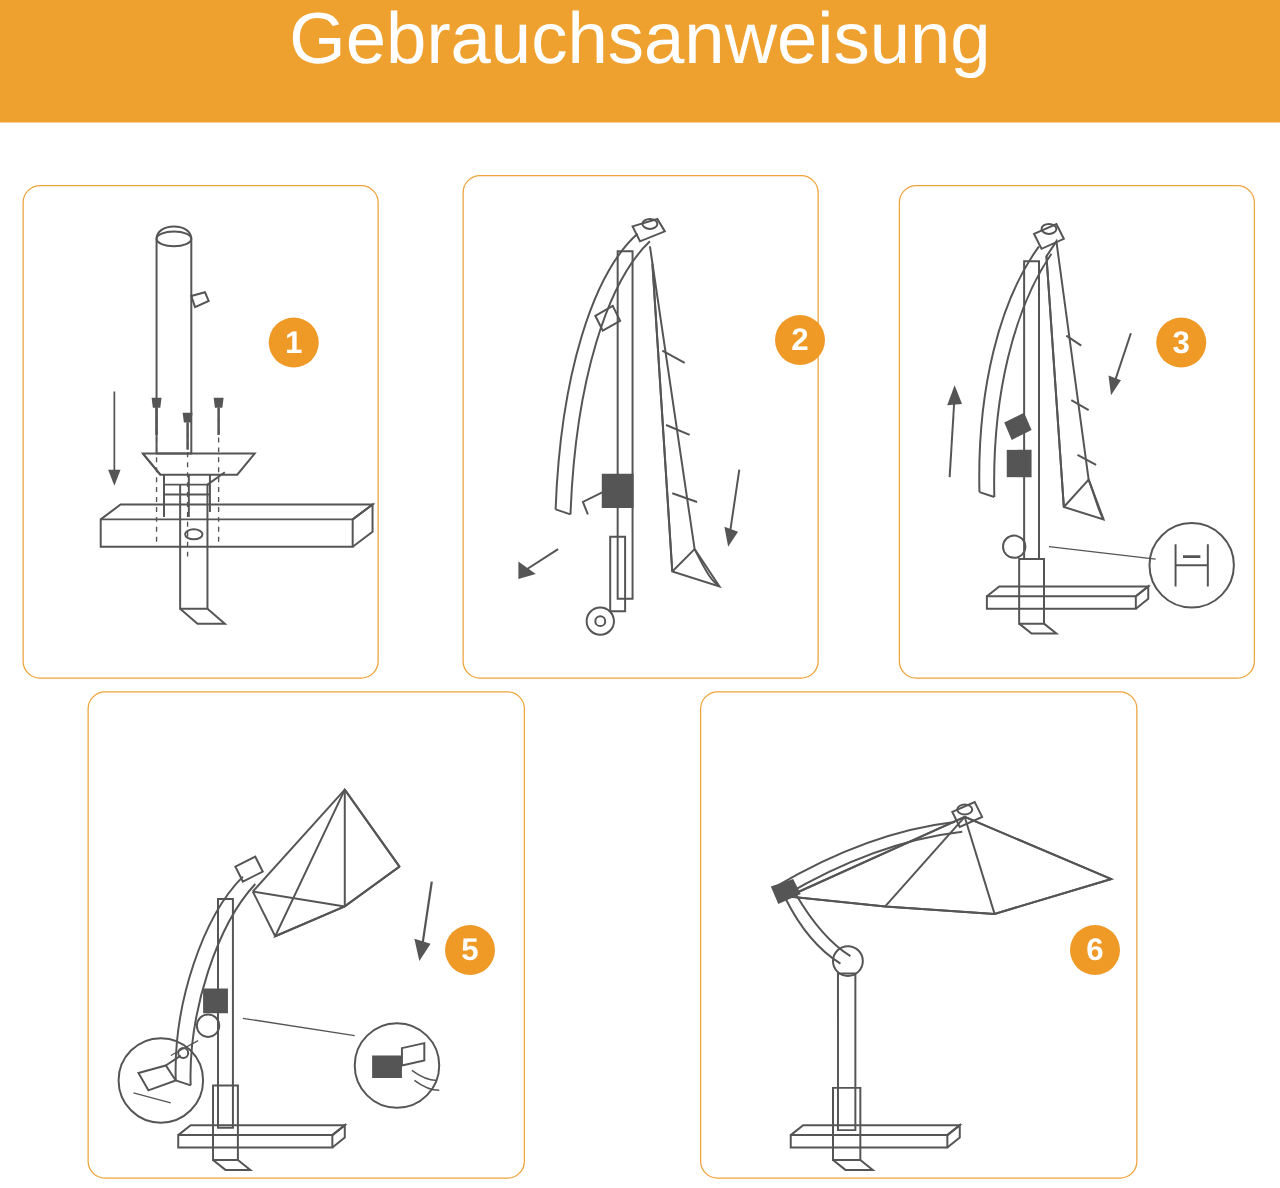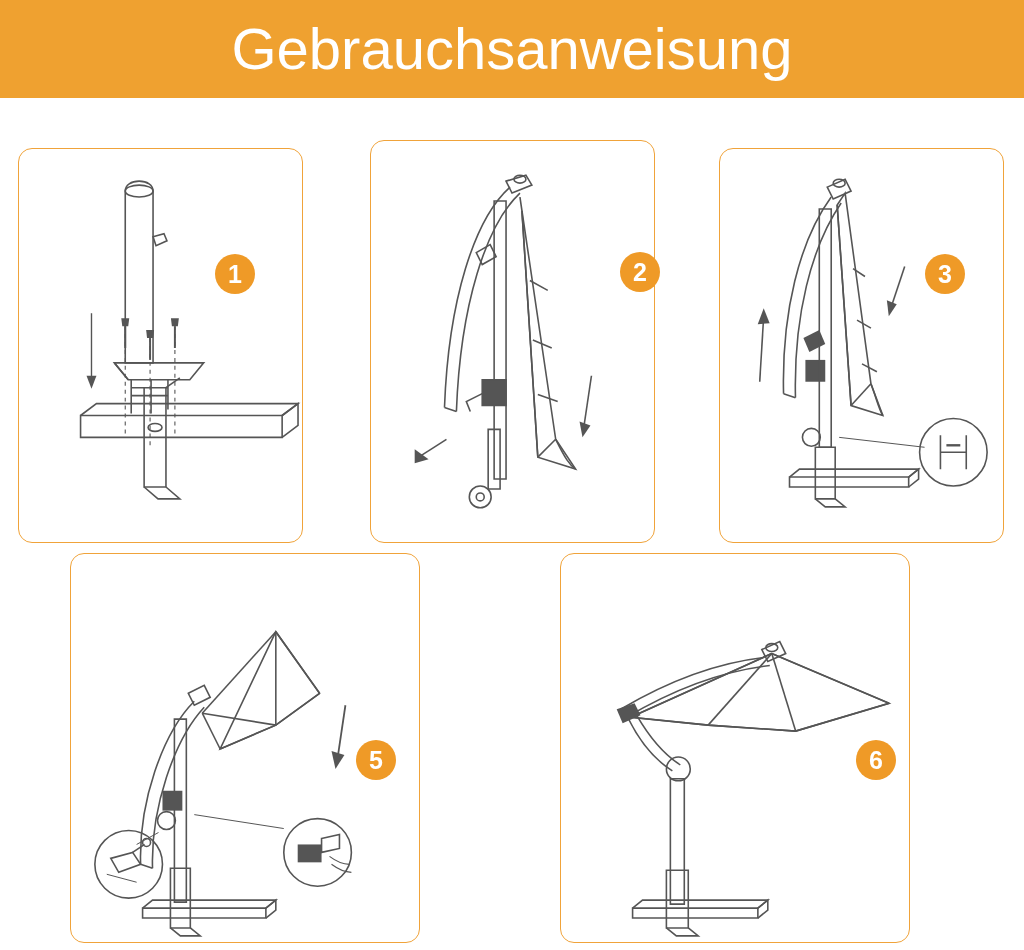--- a/index.html
+++ b/index.html
@@ -22,21 +22,21 @@
   }
   
   .header {
     position: absolute;
     left: 0;
     top: 0;
     width: 1024px;
     height: 98px;
     background: #efa130;
     display: flex;
-    align-items: center;
+    align-items: flex-start;
     justify-content: center;
   }
   .header-title {
     color: #ffffff;
     font-size: 58px;
     line-height: 62px;
     font-weight: 400;
     letter-spacing: 0px;
     white-space: nowrap;
   }

